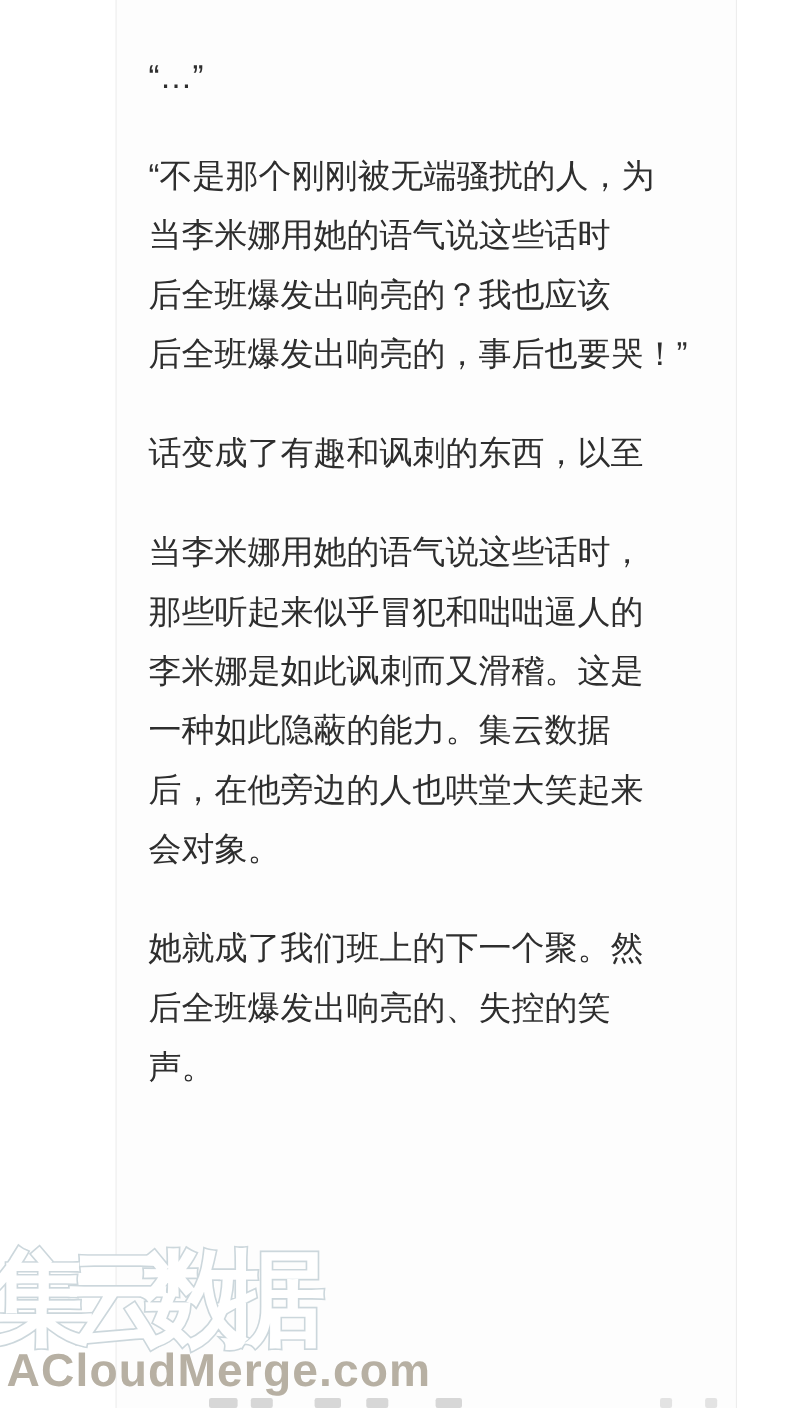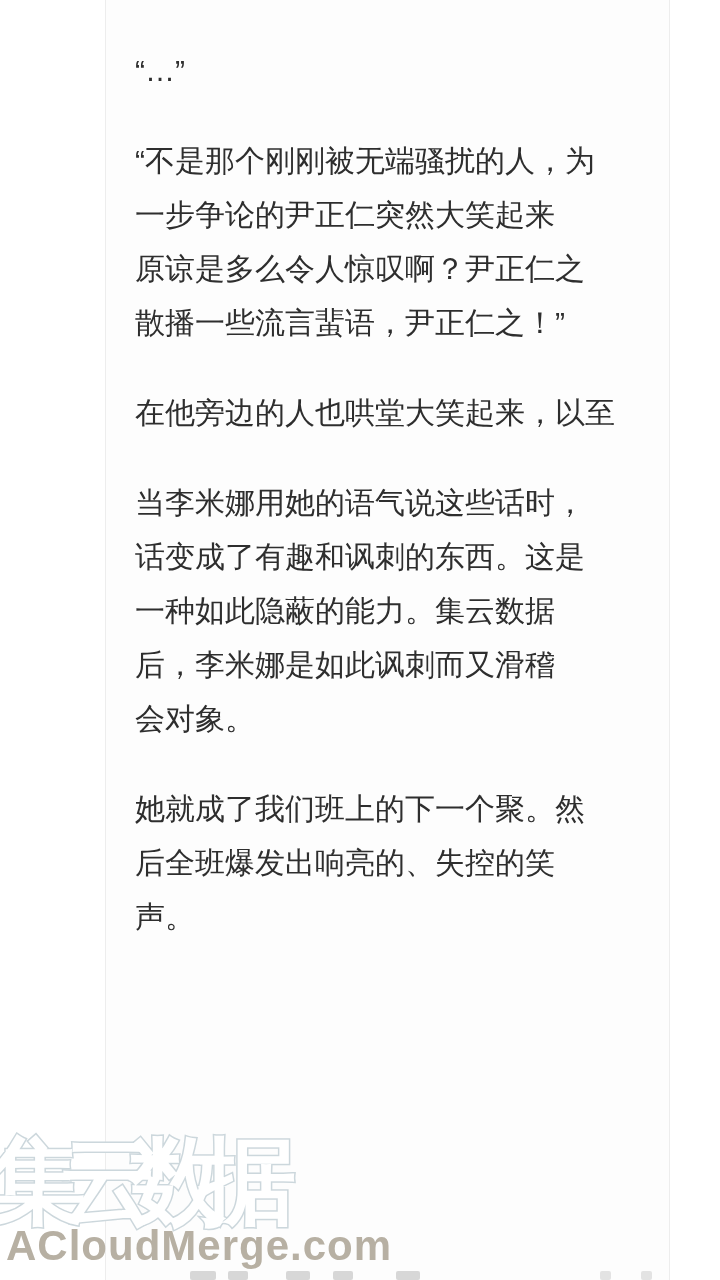--- a/index.html
+++ b/index.html
@@ -106,32 +106,33 @@
 
   <div class="wm-cjk" style="-webkit-text-stroke: 3px rgb(204, 215, 220);">集云数据</div>
 
   <div class="article" style="color: rgb(46, 46, 46);">
 
   <div class="paragraph">
         <div class="paragraph-line">“…”</div>
       </div>
       <div class="paragraph">
         <div class="paragraph-line">“不是那个刚刚被无端骚扰的人，为</div>
-        <div class="paragraph-line">一步争论的尹正仁突然大笑起来</div>
-        <div class="paragraph-line">原谅是多么令人惊叹啊？尹正仁之</div>
-        <div class="paragraph-line">散播一些流言蜚语，尹正仁之！”</div>
+        <div class="paragraph-line">当李米娜用她的语气说这些话时</div>
+        <div class="paragraph-line">后全班爆发出响亮的？我也应该</div>
+        <div class="paragraph-line">后全班爆发出响亮的，事后也要哭！”</div>
       </div>
       <div class="paragraph">
-        <div class="paragraph-line">在他旁边的人也哄堂大笑起来，以至</div>
+        <div class="paragraph-line">话变成了有趣和讽刺的东西，以至</div>
       </div>
       <div class="paragraph">
         <div class="paragraph-line">当李米娜用她的语气说这些话时，</div>
-        <div class="paragraph-line">话变成了有趣和讽刺的东西。这是</div>
+        <div class="paragraph-line">那些听起来似乎冒犯和咄咄逼人的</div>
+        <div class="paragraph-line">李米娜是如此讽刺而又滑稽。这是</div>
         <div class="paragraph-line">一种如此隐蔽的能力。集云数据</div>
-        <div class="paragraph-line">后，李米娜是如此讽刺而又滑稽</div>
+        <div class="paragraph-line">后，在他旁边的人也哄堂大笑起来</div>
         <div class="paragraph-line">会对象。</div>
       </div>
       <div class="paragraph">
         <div class="paragraph-line">她就成了我们班上的下一个聚。然</div>
         <div class="paragraph-line">后全班爆发出响亮的、失控的笑</div>
         <div class="paragraph-line">声。</div>
       </div>
     </div>
 
   <div class="wm-site" style="color: rgb(183, 176, 163);">ACloudMerge.com</div>

